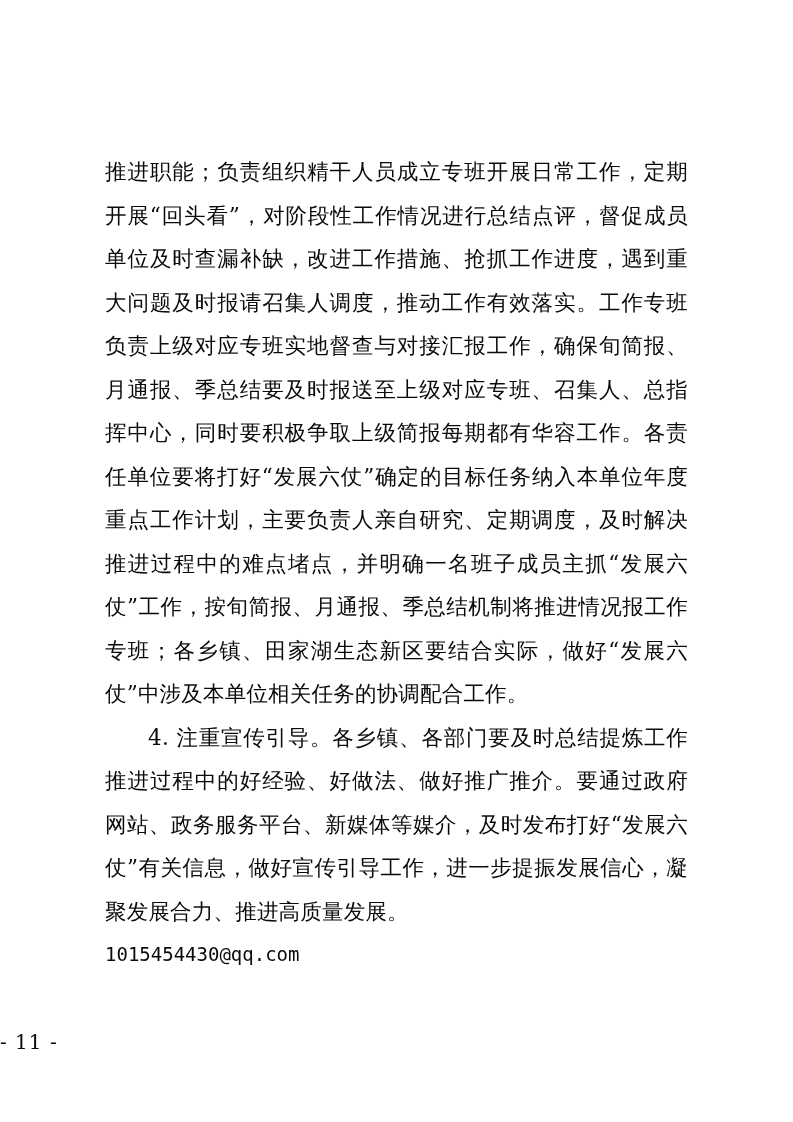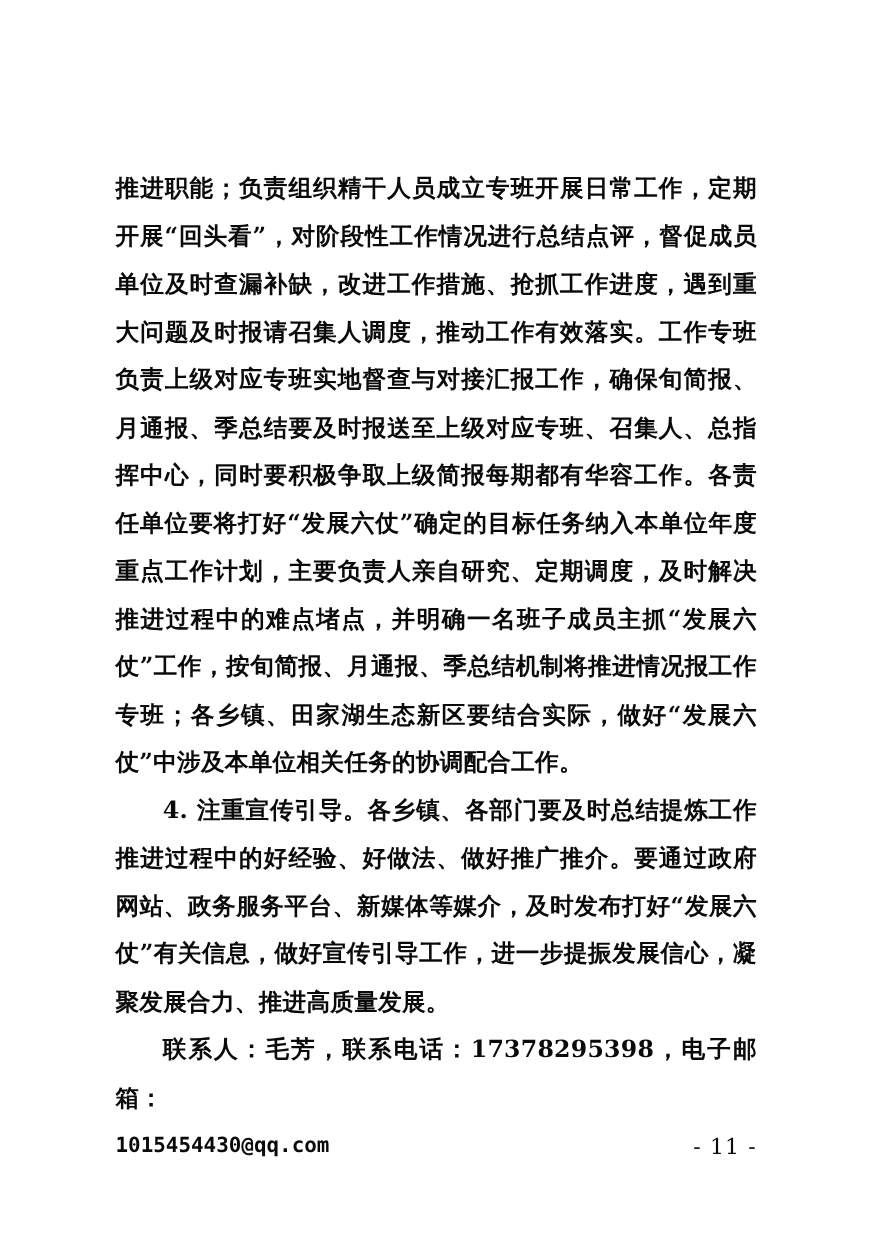--- a/index.html
+++ b/index.html
@@ -20,21 +20,20 @@
     height: 1122px;
     box-sizing: border-box;
     padding: 150px 105px 0 105px;
   }
   .doc-body {
     font-size: 21.5px;
     line-height: 43.5px;
     text-align: justify;
     text-justify: inter-ideograph;
     letter-spacing: 0.2px;
-    font-weight: bold;
   }
   .para {
     margin: 0;
     text-indent: 2em;
   }
   .para.no-indent {
     text-indent: 0;
   }
   .para + .para {
     margin-top: 0;
@@ -52,39 +51,36 @@
     font-family: "DejaVu Sans Mono", "Liberation Mono", monospace;
     font-size: 19px;
     letter-spacing: 0;
     line-height: 43.5px;
   }
   .page-number {
     position: absolute;
     left: 0;
     right: 105px;
     bottom: 68px;
-    text-align: right;
+    text-align: left;
     font-size: 20px;
     font-family: "DejaVu Serif", "Liberation Serif", serif;
     letter-spacing: 1px;
     color: #0a0a0a;
   }
 </style>
 </head>
 <body>
 
 <div class="page">
   <div class="doc-body">
 
     <p class="para no-indent">推进职能；负责组织精干人员成立专班开展日常工作，定期开展“回头看”，对阶段性工作情况进行总结点评，督促成员单位及时查漏补缺，改进工作措施、抢抓工作进度，遇到重大问题及时报请召集人调度，推动工作有效落实。工作专班负责上级对应专班实地督查与对接汇报工作，确保旬简报、月通报、季总结要及时报送至上级对应专班、召集人、总指挥中心，同时要积极争取上级简报每期都有华容工作。各责任单位要将打好“发展六仗”确定的目标任务纳入本单位年度重点工作计划，主要负责人亲自研究、定期调度，及时解决推进过程中的难点堵点，并明确一名班子成员主抓“发展六仗”工作，按旬简报、月通报、季总结机制将推进情况报工作专班；各乡镇、田家湖生态新区要结合实际，做好“发展六仗”中涉及本单位相关任务的协调配合工作。</p>
 
     <p class="para">4. 注重宣传引导。各乡镇、各部门要及时总结提炼工作推进过程中的好经验、好做法、做好推广推介。要通过政府网站、政务服务平台、新媒体等媒介，及时发布打好“发展六仗”有关信息，做好宣传引导工作，进一步提振发展信心，凝聚发展合力、推进高质量发展。</p>
 
-    <p class="contact">
-      <span>联系人：毛芳，联系电话：</span><span class="num-inline">17378295398</span><span>，电子邮箱：</span>
-    </p>
 
     <p class="email-line">1015454430@qq.com</p>
 
   </div>
 
   <div class="page-number">- 11 -</div>
 </div>
 
 </body></html>

